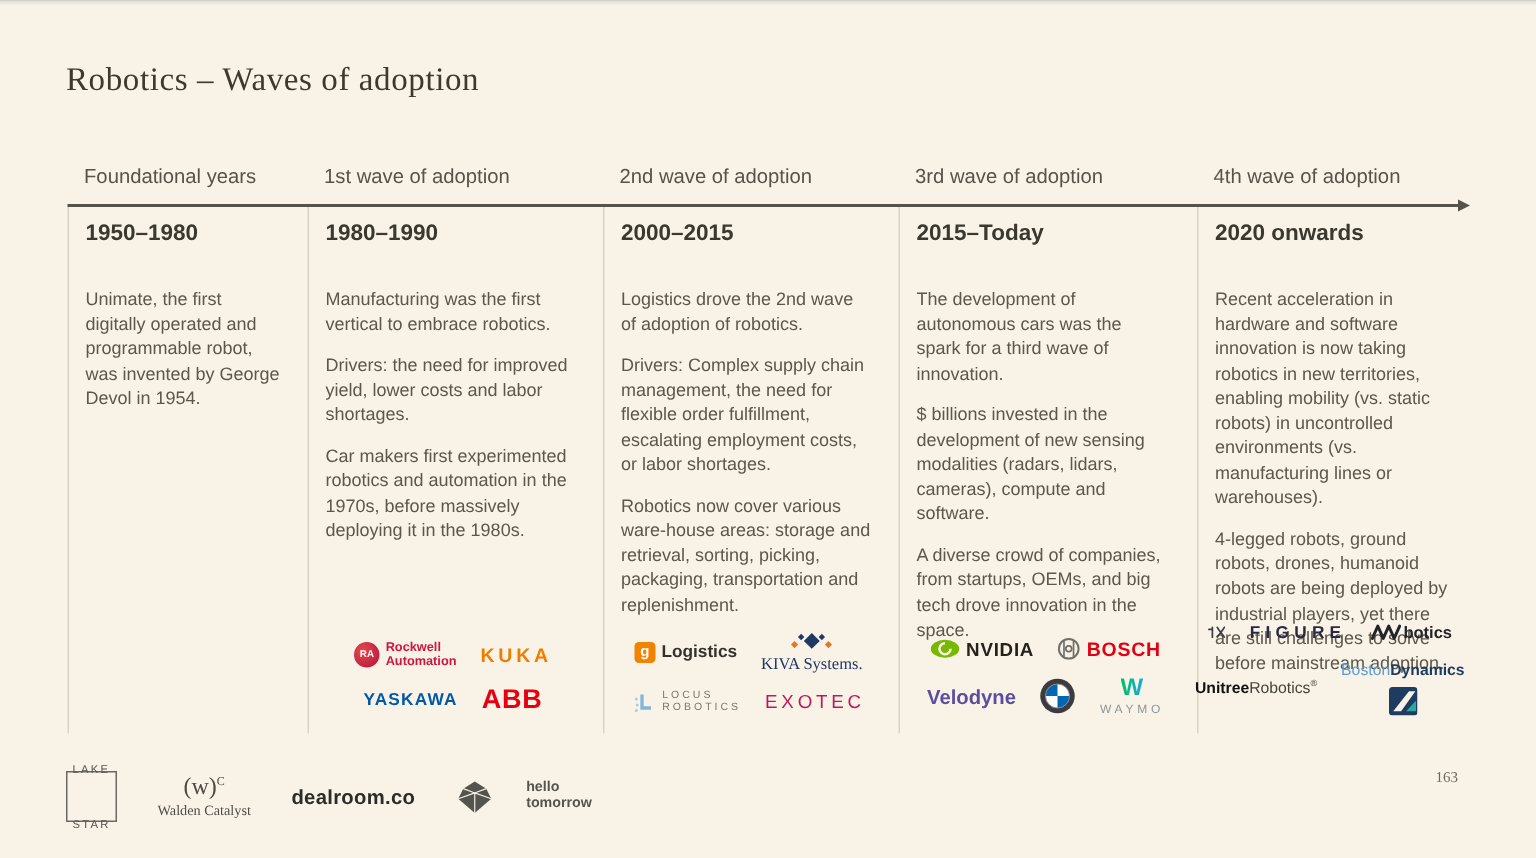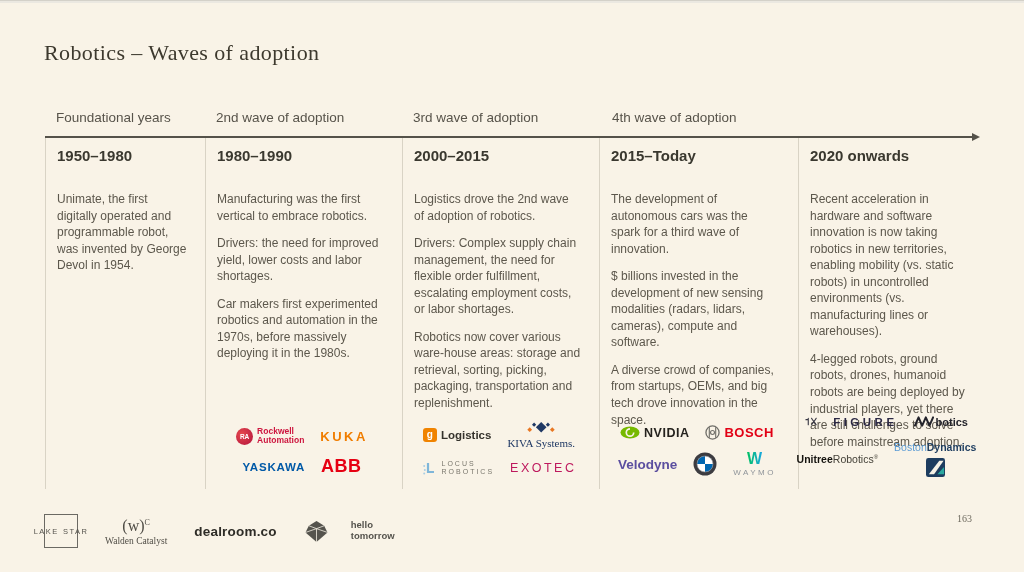--- a/index.html
+++ b/index.html
@@ -62,22 +62,22 @@
   .unitree { font-size:10.5px; color:#454239; }
   .unitree b { color:#14120e; }
   .unitree sup { font-size:6px; }
   .boston { gap:5px;flex-direction:column; }
   .boston-text { font-size:10.5px; }
   .boston-b1 { color:#5b9bd5; }
   .boston-b2 { color:#1d3c5f; font-weight:600; }
 
   
   .footer { position:absolute; left:44px; bottom:24px; display:flex; align-items:center; gap:27px; }
-  .lakestar { width:34px; height:34px; border:1px solid #6b6963; display:flex; flex-direction:row;
-              align-items:center; justify-content:center; gap:2px; color:#55534d; }
+  .lakestar { width:34px; height:34px; border:1px solid #6b6963; display:flex; flex-direction:column;
+              align-items:center; justify-content:center; gap:14px; color:#55534d; }
   .lakestar span { font-size:7.5px; letter-spacing:1.5px; }
   .lakestar .ls-rule { width:20px; height:1px; background:#6b6963; }
   .walden { display:flex; flex-direction:column; align-items:center; color:#4f4c45; font-family:"Liberation Serif", serif; }
   .walden-mark { font-size:16px; }
   .walden-mark sup { font-size:8px; }
   .walden-name { font-size:9.5px; margin-top:1px; }
   .dealroom { font-size:13.5px; font-weight:700; color:#2e2c27; letter-spacing:.2px; }
   .hello { display:flex; align-items:center; gap:22px; color:#55534d; }
   .hello-text { display:flex; flex-direction:column; font-size:9.5px; font-weight:700; line-height:1.15; }
 
@@ -86,20 +86,21 @@
 </head>
 <body>
 
 <div class="top-edge"></div>
 
 <h1 class="title">Robotics – Waves of adoption</h1>
 
 <div class="timeline">
   <div class="head-row">
     <div class="head w0">Foundational years</div>
+    <div class="head w1">1st wave of adoption</div>
     <div class="head w2">2nd wave of adoption</div>
     <div class="head w3">3rd wave of adoption</div>
     <div class="head w4">4th wave of adoption</div>
   </div>
 
   <div class="line-wrap">
     <div class="line"></div>
     <div class="arrow"></div>
   </div>
 

